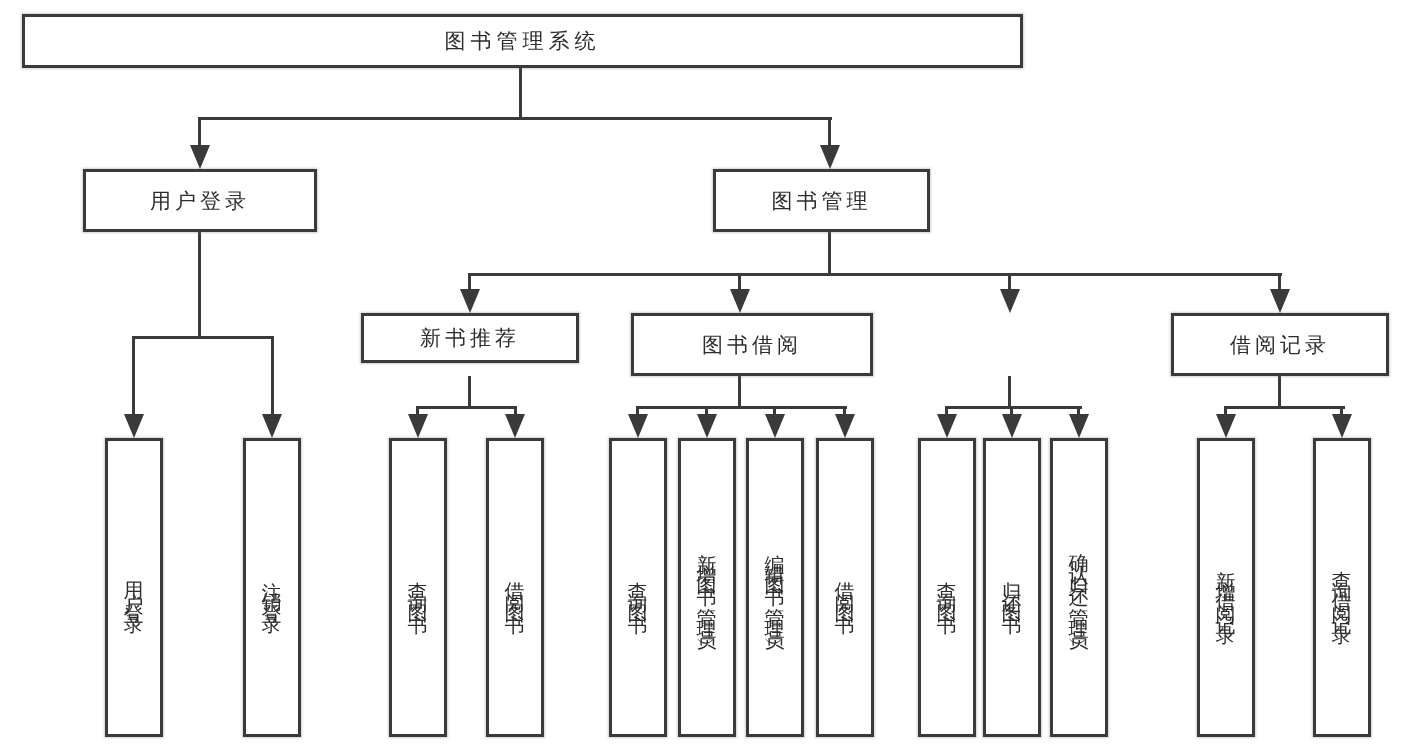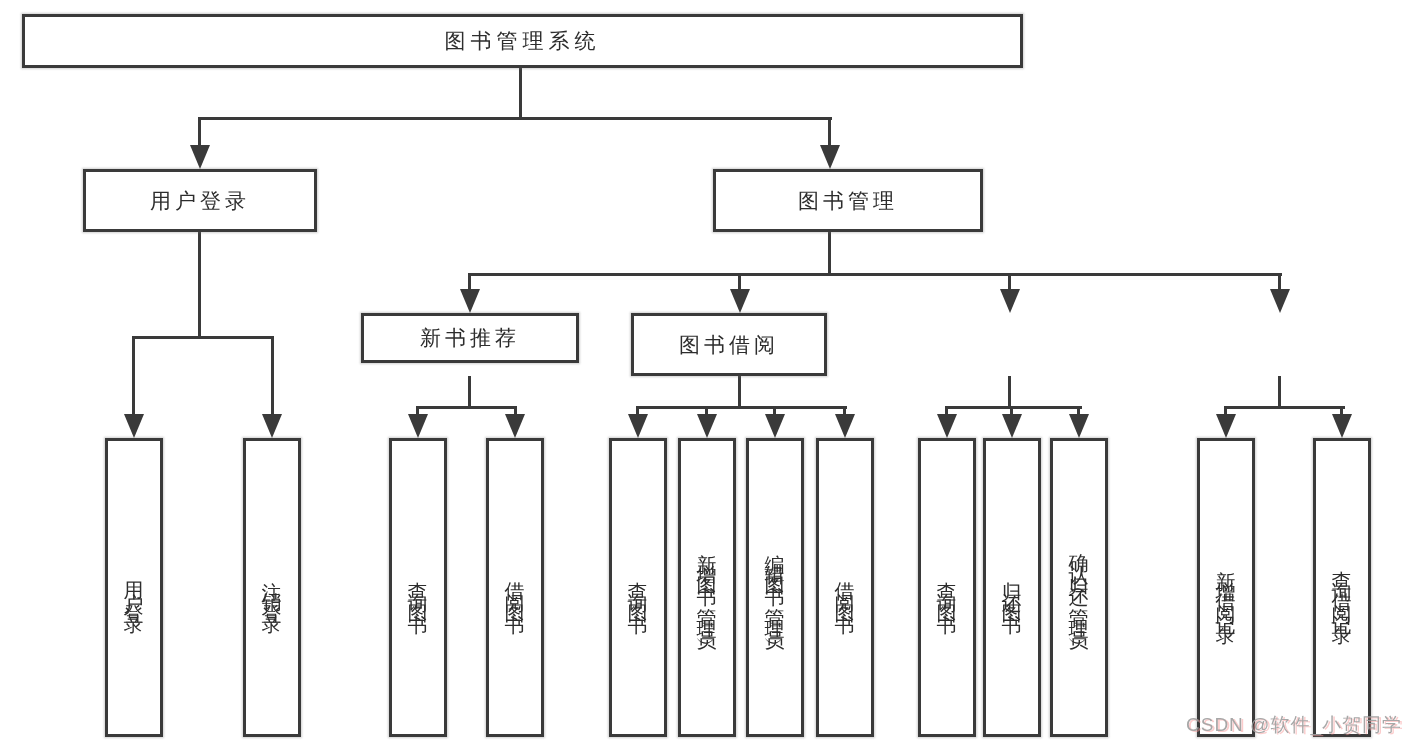--- a/index.html
+++ b/index.html
@@ -67,29 +67,32 @@
 
 <div class="stage">
 
   <div class="node root" style="left:22px;top:14px;width:1001px;height:54px">
     <span>图书管理系统</span>
   </div>
 
   <div class="node" style="left:83px;top:169px;width:234px;height:63px">
     <span>用户登录</span>
   </div>
-  <div class="node" style="left:713px;top:169px;width:270px;height:63px">
+  <div class="node" style="left:713px;top:169px;width:217px;height:63px">
     <span>图书管理</span>
   </div>
 
   <div class="node" style="left:361px;top:313px;width:218px;height:50px">
     <span>新书推荐</span>
   </div>
-  <div class="node" style="left:631px;top:313px;width:196px;height:63px">
+  <div class="node" style="left:631px;top:313px;width:242px;height:63px">
     <span>图书借阅</span>
+  </div>
+  <div class="node" style="left:1171px;top:313px;width:218px;height:63px">
+    <span>借阅记录</span>
   </div>
 
   <div class="node leaf" style="left:105px;top:438px;width:58px;height:299px">
     <span>用户登录</span>
   </div>
   <div class="node leaf" style="left:243px;top:438px;width:58px;height:299px">
     <span>注销登录</span>
   </div>
 
   <div class="node leaf" style="left:389px;top:438px;width:58px;height:299px">
@@ -181,15 +184,14 @@
   <div class="ar" style="left:1002px;top:414px"></div>
   <div class="ar" style="left:1069px;top:414px"></div>
 
   <div class="ln" style="left:1278px;top:376px;width:3px;height:30px"></div>
   <div class="ln" style="left:1224px;top:406px;width:121px;height:3px"></div>
   <div class="ln" style="left:1224px;top:406px;width:3px;height:9px"></div>
   <div class="ln" style="left:1340px;top:406px;width:3px;height:9px"></div>
   <div class="ar" style="left:1216px;top:414px"></div>
   <div class="ar" style="left:1332px;top:414px"></div>
 
-  <div class="watermark">CSDN @软件_小贺同学</div>
 
 </div>
 
 </body></html>

